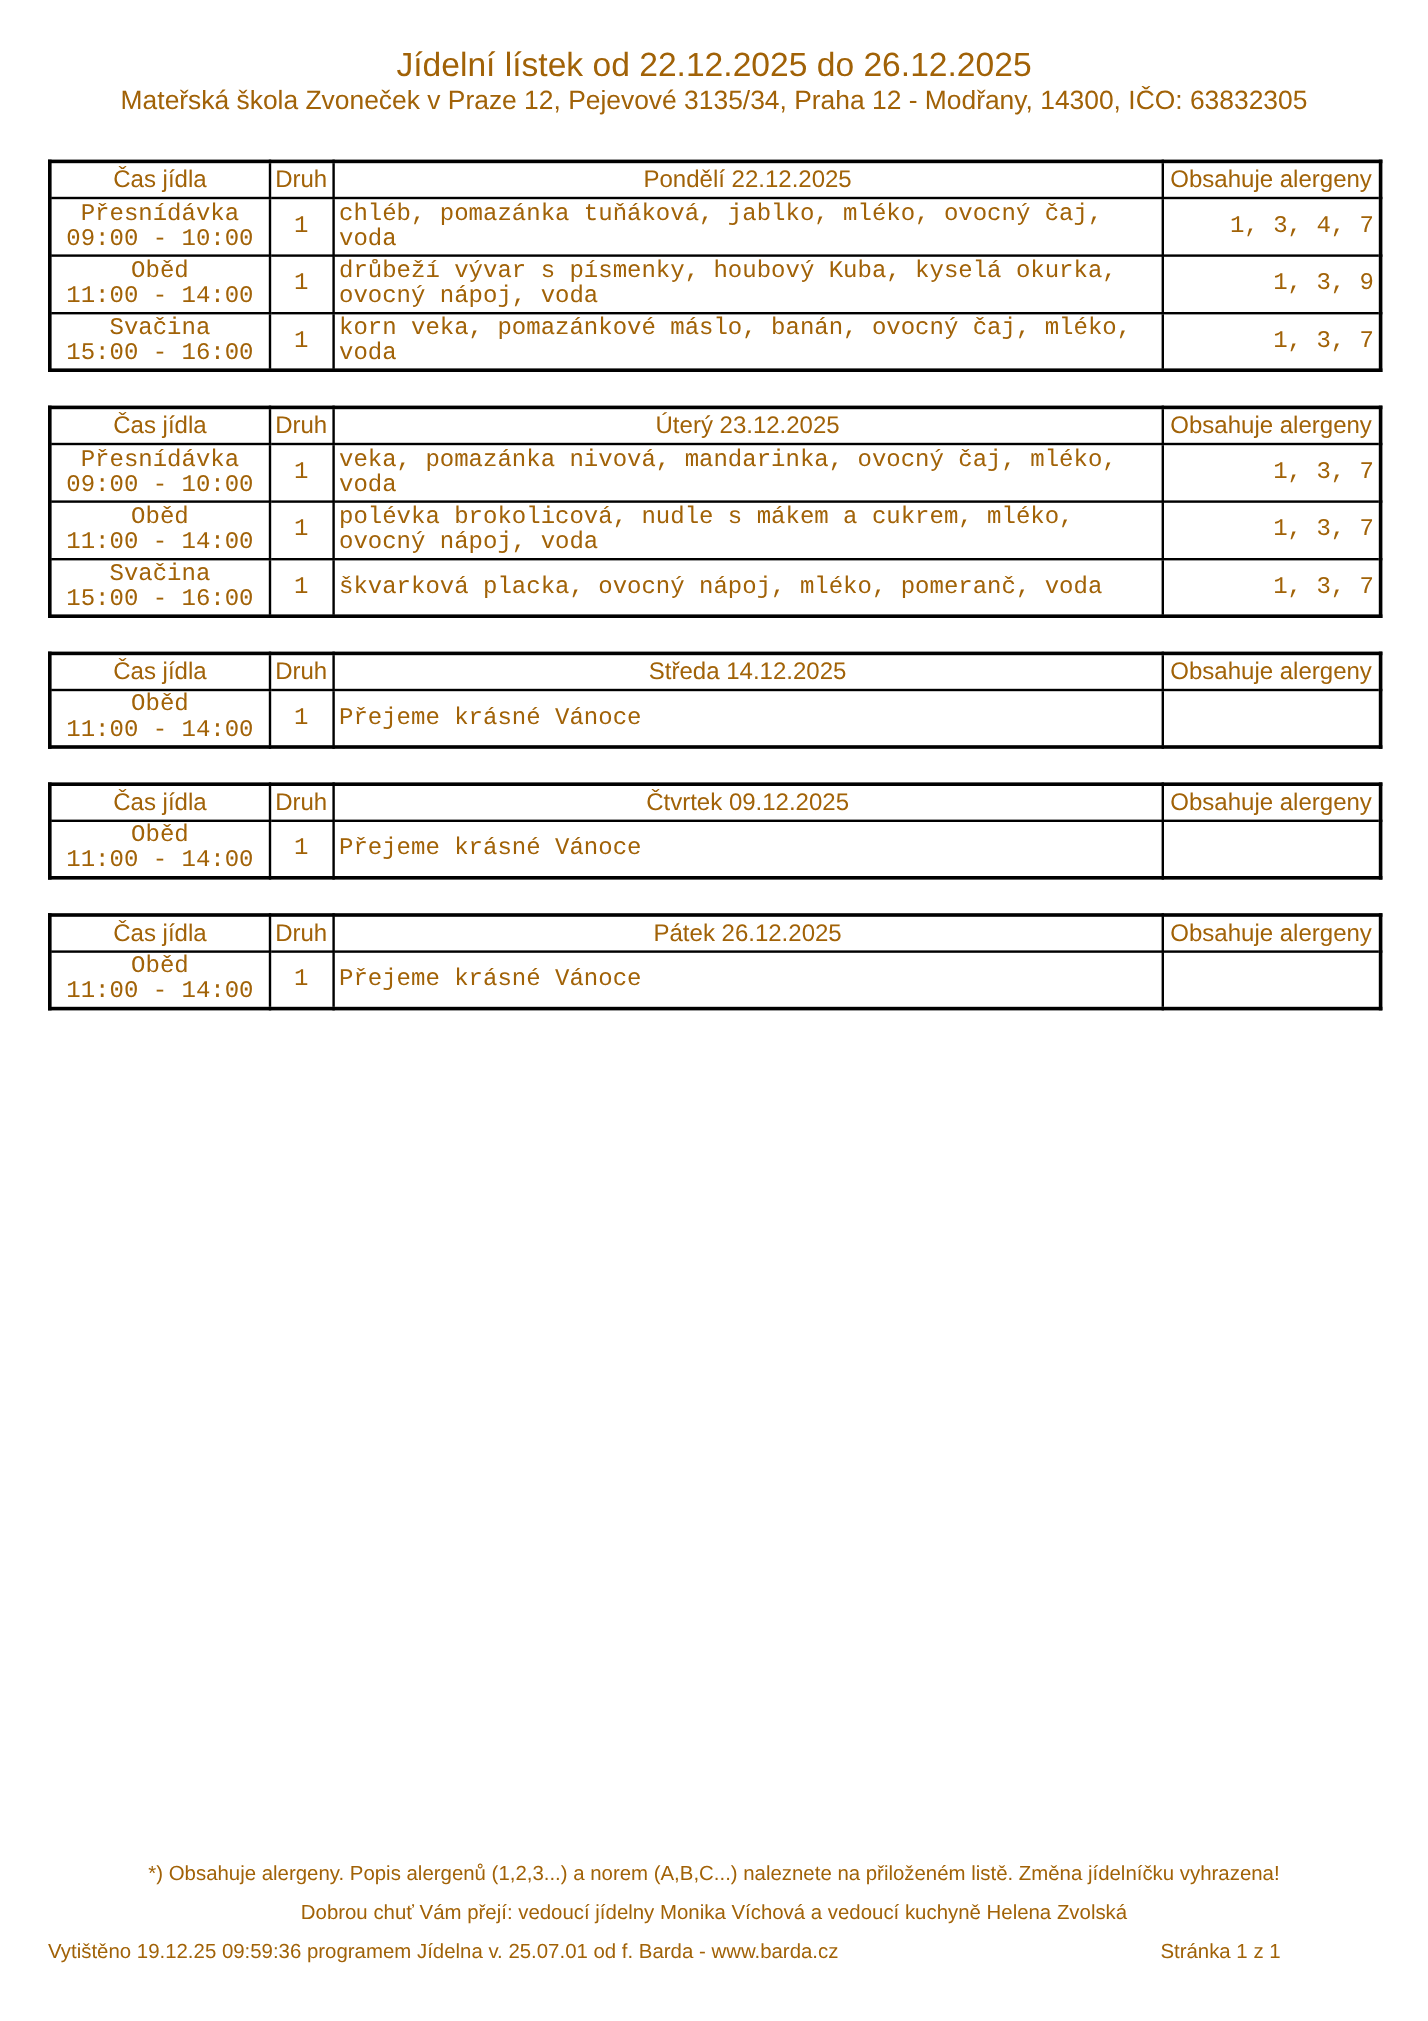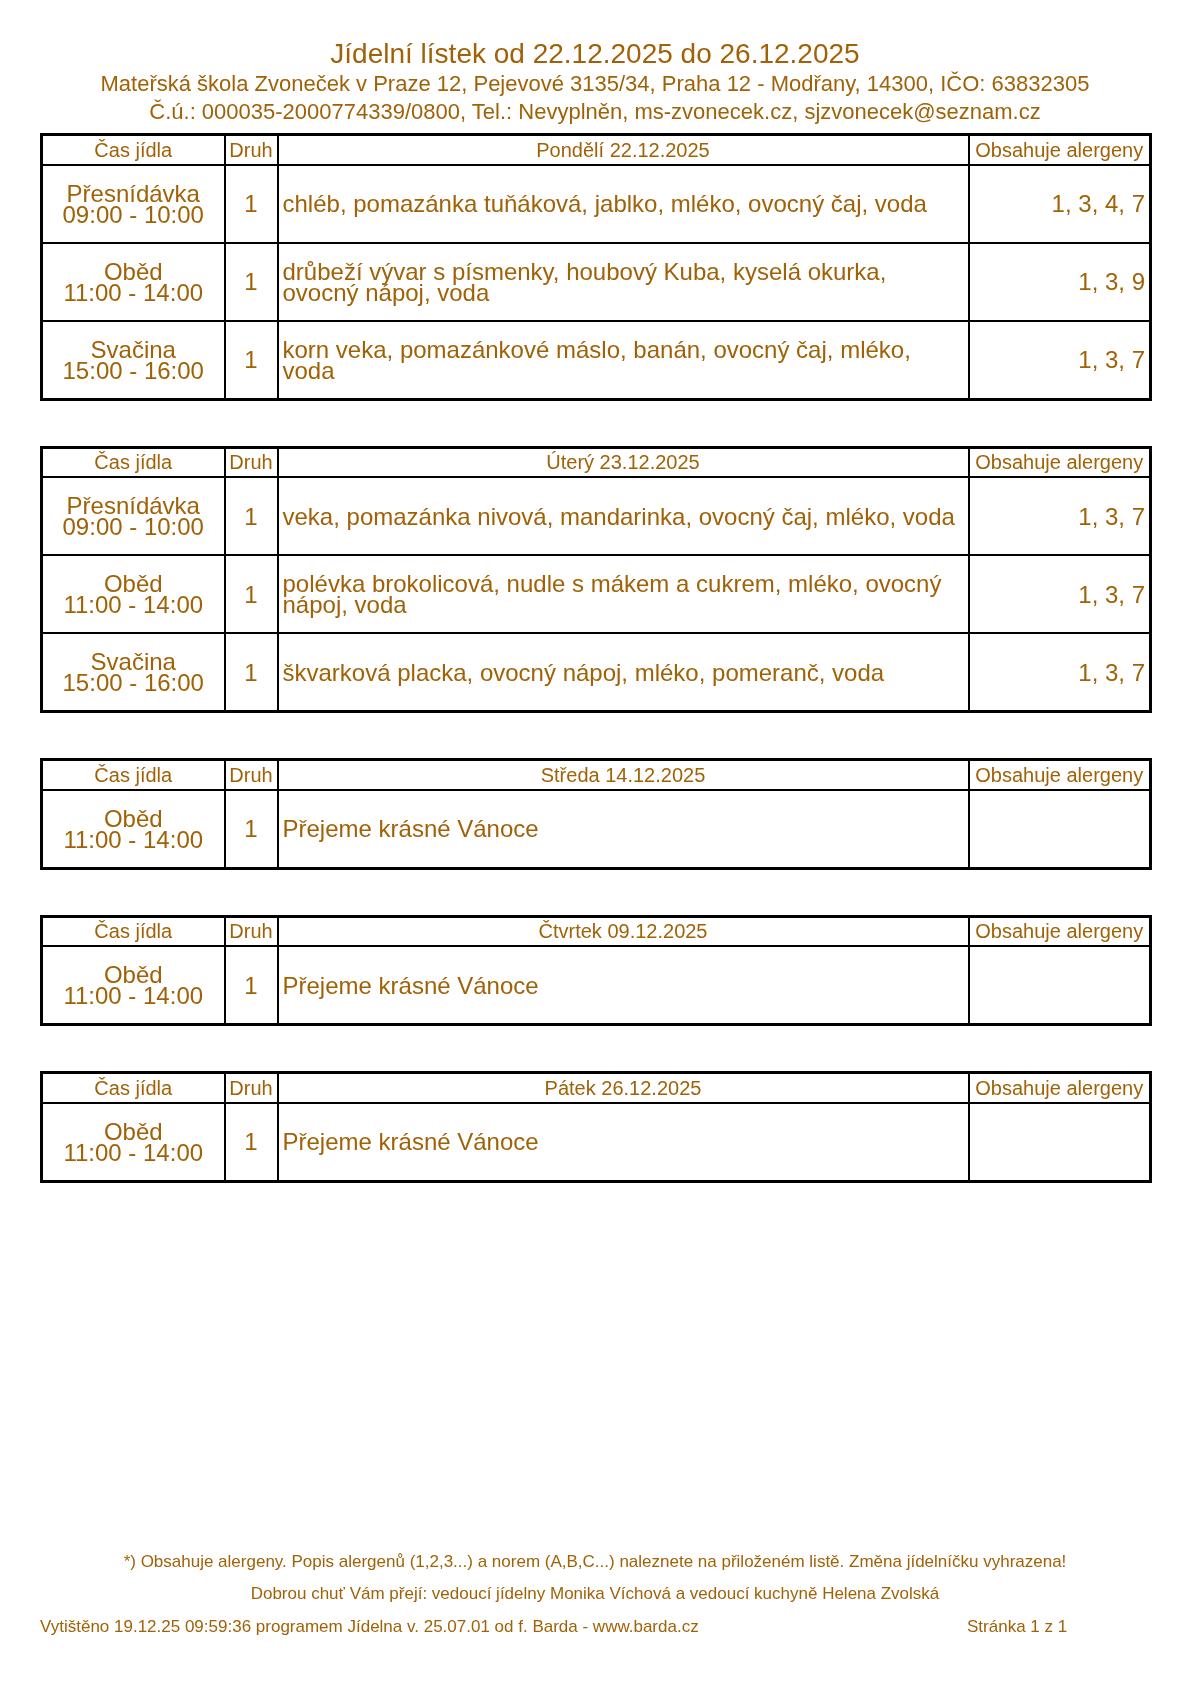--- a/index.html
+++ b/index.html
@@ -29,41 +29,42 @@
     position: absolute;
     top: 133px;
     left: 40px;
     width: 1109px;
   }
   table.day-table {
     border-collapse: collapse;
     table-layout: fixed;
     width: 1109px;
     border: 3px solid #000;
-    margin-bottom: 45px;
+    margin-bottom: 28px;
   }
   table.day-table th, table.day-table td {
     border: 2px solid #000;
     font-weight: normal;
     vertical-align: middle;
     overflow: hidden;
   }
   table.day-table thead tr { height: 30px; }
   table.day-table thead th {
     font-size: 20px;
     line-height: 22px;
     padding: 2px 3px;
     text-align: center;
     white-space: nowrap;
   }
   table.day-table tbody tr { height: 48px; }
   table.day-table td {
-    font-size: 24px;
+    font-size: 20px;
     line-height: 21px;
-    padding: 17px 4px;
+    padding: 0 4px;
+    font-family: Liberation Mono, monospace;
   }
   td.c-time { text-align: center; }
   td.c-type { text-align: center; }
   td.c-menu { text-align: left; padding-left: 18px; padding-right: 3px; }
   td.c-alg  { text-align: right; padding-right: 8px; }
   .footer-line {
     position: absolute;
     font-size: 17px;
     line-height: 22px;
     white-space: nowrap;
@@ -73,21 +74,20 @@
   .footer-printed       { top: 1616px; left: 40px; }
   .footer-page          { top: 1616px; left: 967px; }
 </style>
 </head>
 <body>
 
 <div class="page">
 
   <div class="doc-title">Jídelní lístek od 22.12.2025 do 26.12.2025</div>
   <div class="doc-sub">Mateřská škola Zvoneček v Praze 12, Pejevové 3135/34, Praha 12 - Modřany, 14300, IČO: 63832305</div>
-  <div class="doc-sub">Č.ú.: 000035-2000774339/0800, Tel.: Nevyplněn, ms-zvonecek.cz, sjzvonecek@seznam.cz</div>
 
   <div class="tables-wrap">
   <table class="day-table">
     <colgroup>
       <col style="width:183px">
       <col style="width:53px">
       <col style="width:691px">
       <col style="width:182px">
     </colgroup>
     <thead>

